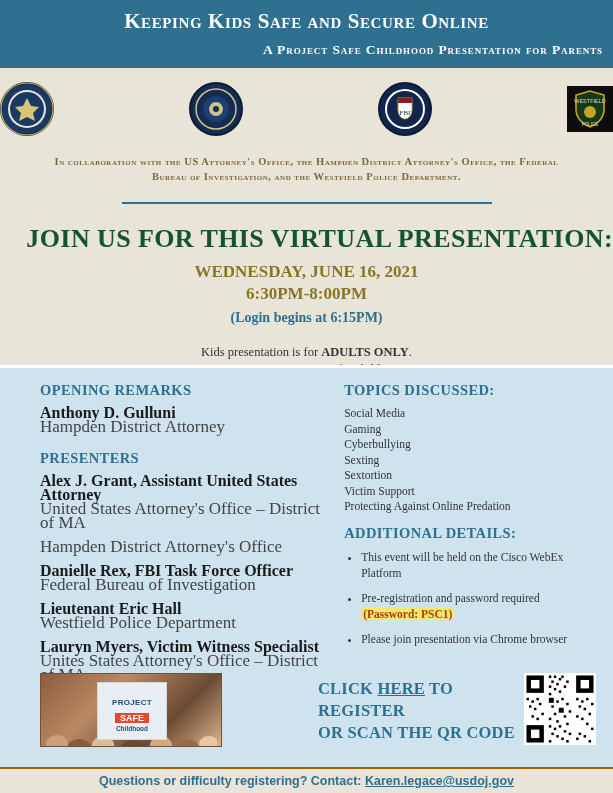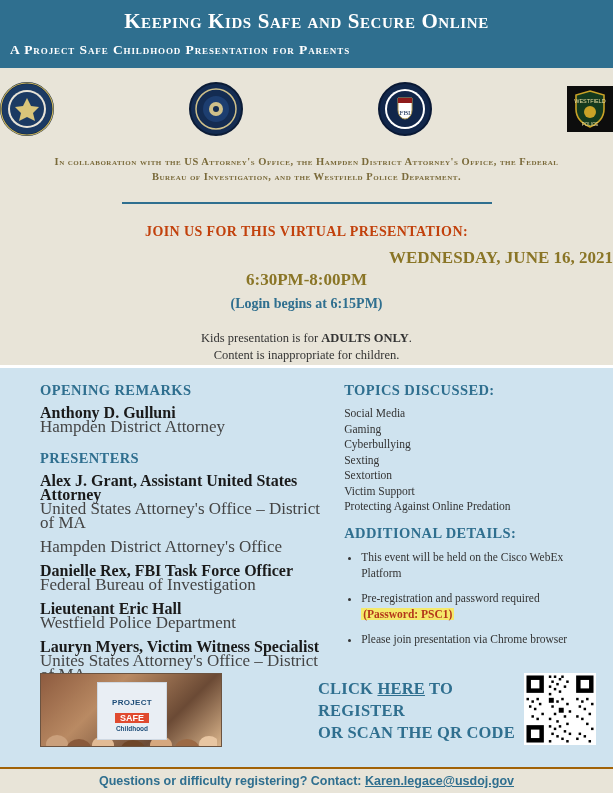--- a/index.html
+++ b/index.html
@@ -31,21 +31,21 @@
     font-variant: small-caps;
     font-weight: bold;
     font-size: 21px;
     letter-spacing: 0.6px;
     line-height: 26px;
     margin: 2px 0 0 0;
   }
   .header-sub-band {
     background: #2f6f8f;
     color: #ffffff;
-    text-align: left;
+    text-align: right;
     padding: 0 10px 10px 10px;
     font-variant: small-caps;
     font-weight: bold;
     font-size: 13.5px;
     letter-spacing: 0.9px;
   }
   
   .seals {
     display: flex;
     justify-content: space-between;
@@ -74,29 +74,29 @@
     padding: 8px 52px 4px 52px;
   }
   .rule {
     width: 370px;
     height: 2px;
     background: #2f6f8f;
     margin: 14px auto 6px auto;
   }
   
   .join {
-    text-align: center;
-    color: #c2410c;
-    font-weight: bold;
-    font-size: 14px;
+    text-align: right;
+    color: #14532d;
+    font-weight: bold;
+    font-size: 26px;
     letter-spacing: 0.4px;
     padding-top: 14px;
   }
   .date {
-    text-align: right;
+    text-align: center;
     color: #8a7526;
     font-weight: bold;
     font-size: 17px;
     padding-top: 8px;
   }
   .time {
     text-align: center;
     color: #8a7526;
     font-weight: bold;
     font-size: 17px;

